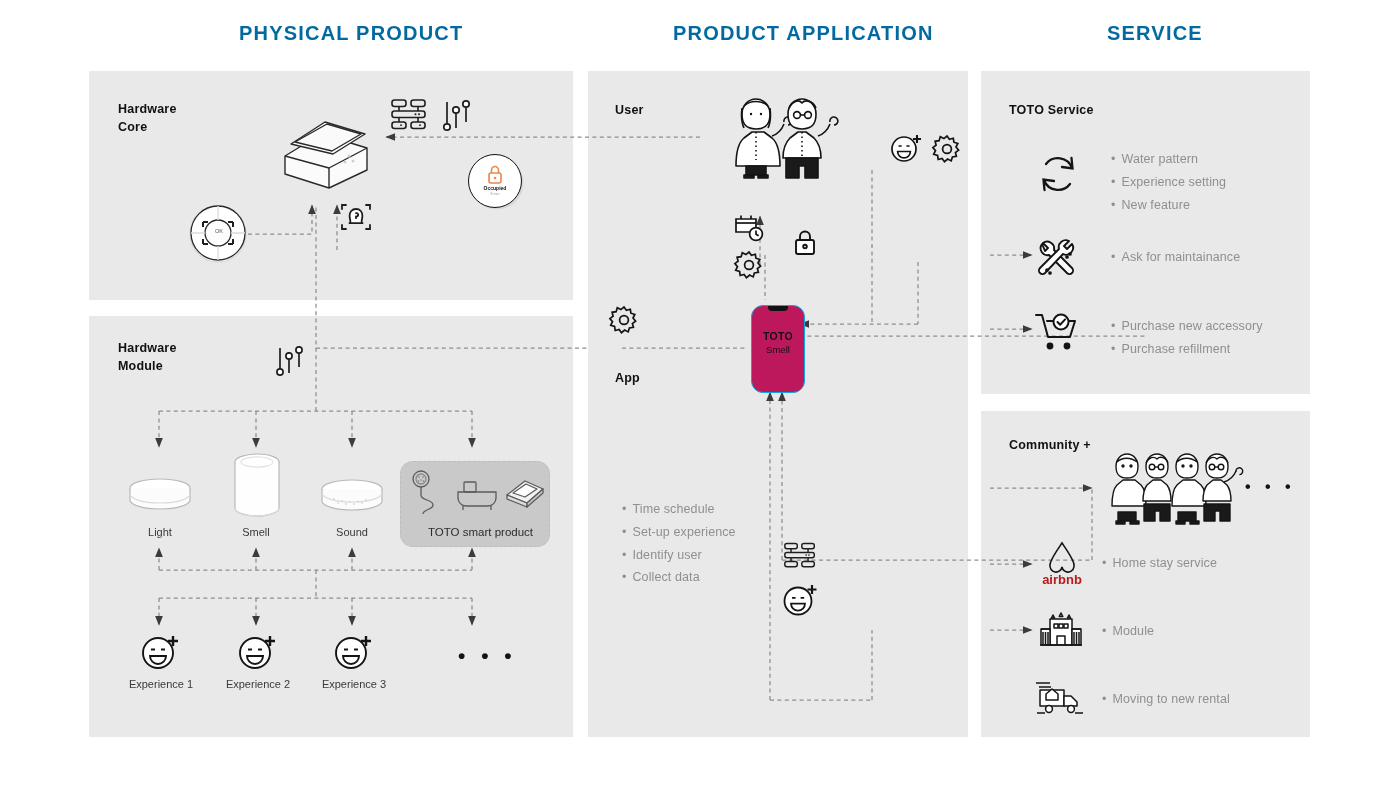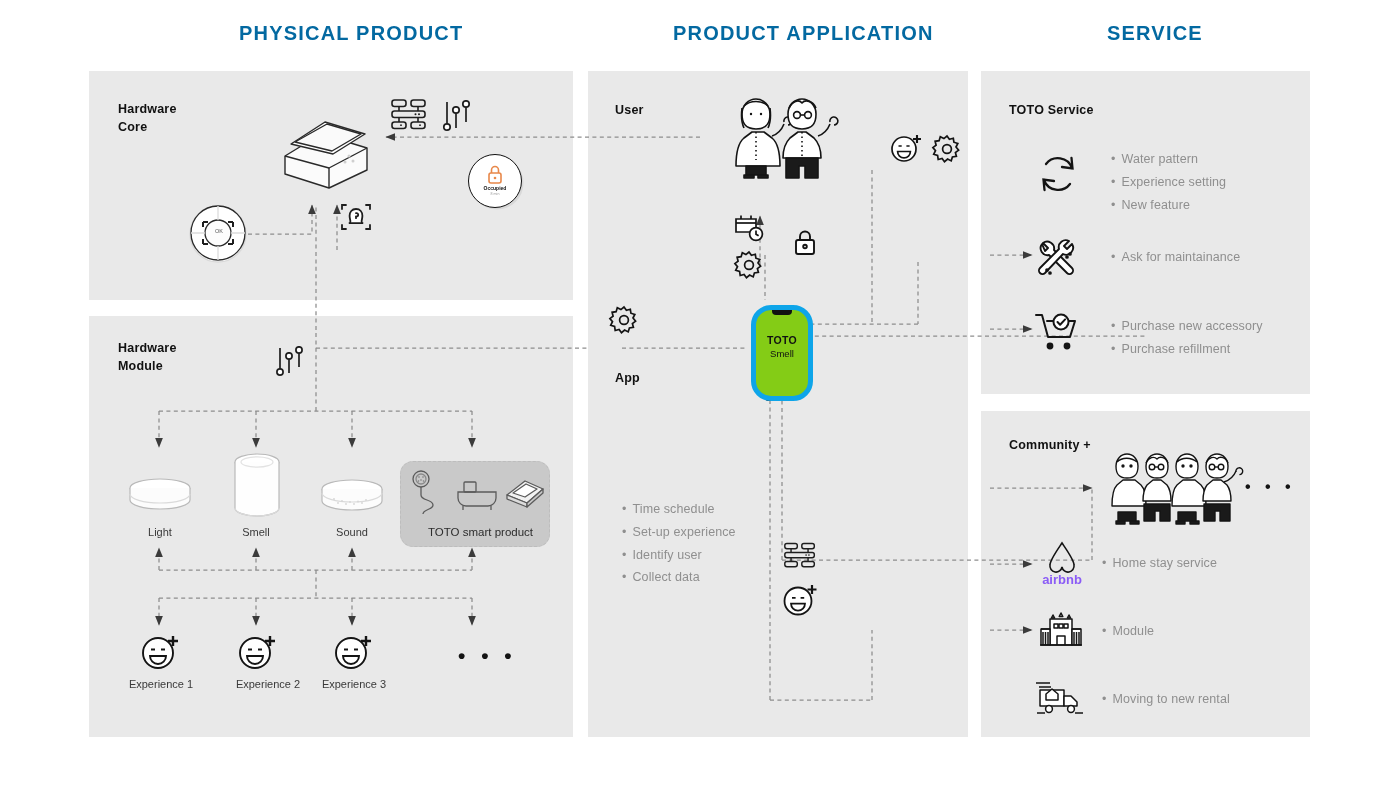--- a/index.html
+++ b/index.html
@@ -10,21 +10,21 @@
   .sec-title{position:absolute;font-size:12.5px;font-weight:700;color:#111;line-height:1.45;letter-spacing:.2px;}
   .cap{position:absolute;font-size:11px;color:#3a3a3a;text-align:center;white-space:nowrap;}
   .bullets{position:absolute;font-size:12.5px;color:#8f8f8f;line-height:1.82;letter-spacing:.1px;}
   .bullets div::before{content:"\2022";margin-right:6px;}
   svg{display:block;overflow:visible;}
   #wires{position:absolute;left:0;top:0;width:1400px;height:790px;pointer-events:none;}
   .ico{position:absolute;}
   .dots{position:absolute;font-size:21px;letter-spacing:5px;color:#141414;font-weight:700;}
   .tsp-box{position:absolute;background:#c9c9c9;border:1.4px dashed #bdbdbd;border-radius:13px;}
   .tsp-lbl{position:absolute;font-size:11.5px;color:#2c2c2c;white-space:nowrap;}
-  .phone{position:absolute;width:52px;height:86px;border:5px solid #0ea5e9;border-radius:20px;background:#84cc16;}
+  .phone{position:absolute;width:52px;height:86px;border:1px solid #0ea5e9;border-radius:12px;background:#be185d;}
   .phone .notch{position:absolute;left:50%;transform:translateX(-50%);top:0;width:20px;height:5px;background:#111;border-radius:0 0 4px 4px;}
   .phone .t1{position:absolute;left:0;right:0;top:24px;text-align:center;font-size:10.5px;font-weight:700;color:#111;letter-spacing:.3px;}
   .phone .t2{position:absolute;left:0;right:0;top:38px;text-align:center;font-size:9.5px;color:#111;}
   .occ{position:absolute;width:52px;height:52px;border-radius:50%;background:#fff;border:1.6px solid #111;
        box-shadow:2px 2px 0 -0.5px #d8d8d8;}
   .occ .ot{position:absolute;left:0;right:0;top:30px;text-align:center;font-size:5px;font-weight:700;color:#111;}
   .occ .ot2{position:absolute;left:0;right:0;top:37px;text-align:center;font-size:3.6px;color:#9a9a9a;}
 </style>
 </head>
 <body>
@@ -284,21 +284,21 @@
 <div class="cap" style="left:121px;top:678px;width:80px;">Experience 1</div>
 
 <div class="ico" style="left:237px;top:633px;">
 <svg width="42" height="38" viewBox="0 0 42 38" fill="none" stroke="#141414" stroke-width="1.9">
  <circle cx="18" cy="20" r="15" fill="#fff"></circle>
  <path d="M11,16.5 h4 M21,16.5 h4"></path>
  <path d="M10,23 h16 a8,8 0 0 1 -16,0 Z" fill="#fff"></path>
  <path d="M33,3 v10 M28,8 h10" stroke-width="2.4"></path>
 </svg>
   </div>
-<div class="cap" style="left:218px;top:678px;width:80px;margin-left:10px;">Experience 2</div>
+<div class="cap" style="left:218px;top:678px;width:80px;">Experience 2</div>
 
 <div class="ico" style="left:333px;top:633px;">
 <svg width="42" height="38" viewBox="0 0 42 38" fill="none" stroke="#141414" stroke-width="1.9">
  <circle cx="18" cy="20" r="15" fill="#fff"></circle>
  <path d="M11,16.5 h4 M21,16.5 h4"></path>
  <path d="M10,23 h16 a8,8 0 0 1 -16,0 Z" fill="#fff"></path>
  <path d="M33,3 v10 M28,8 h10" stroke-width="2.4"></path>
 </svg>
   </div>
 <div class="cap" style="left:314px;top:678px;width:80px;">Experience 3</div>
@@ -504,21 +504,21 @@
  </g>
 </svg>
   </div>
 <div class="dots" style="left:1245px;top:478px;font-size:16px;">• • •</div>
 
 <div class="ico" style="left:1038px;top:540px;">
 <svg width="48" height="34" viewBox="0 0 48 34" fill="none" stroke="#141414" stroke-width="1.6">
  <path d="M24,3 c4,6 12,17 12,22 a6,6 0 0 1 -12,2 a6,6 0 0 1 -12,-2 C12,20 20,9 24,3 Z"></path>
 </svg>
   </div>
-<div class="cap" style="left:1032px;top:572px;width:60px;font-size:13px;font-weight:700;color:#8b5cf6;">airbnb</div>
+<div class="cap" style="left:1032px;top:572px;width:60px;font-size:13px;font-weight:700;color:#b91c1c;">airbnb</div>
 <div class="bullets" style="left:1102px;top:552px;">
   <div>Home stay service</div>
 </div>
 
 <div class="ico" style="left:1037px;top:605px;">
 <svg width="48" height="44" viewBox="0 0 48 44" fill="none" stroke="#141414" stroke-width="1.5" stroke-linejoin="round">
  <path d="M13,14 h22 v26 h-22 Z" fill="#fff"></path>
  <path d="M4,24 h9 v16 h-9 Z M35,24 h9 v16 h-9 Z" fill="#fff"></path>
  <path d="M4,24 h9 M6,27 v13 M8.5,27 v13 M11,27 v13"></path>
  <path d="M35,24 h9 M37,27 v13 M39.5,27 v13 M42,27 v13"></path>

